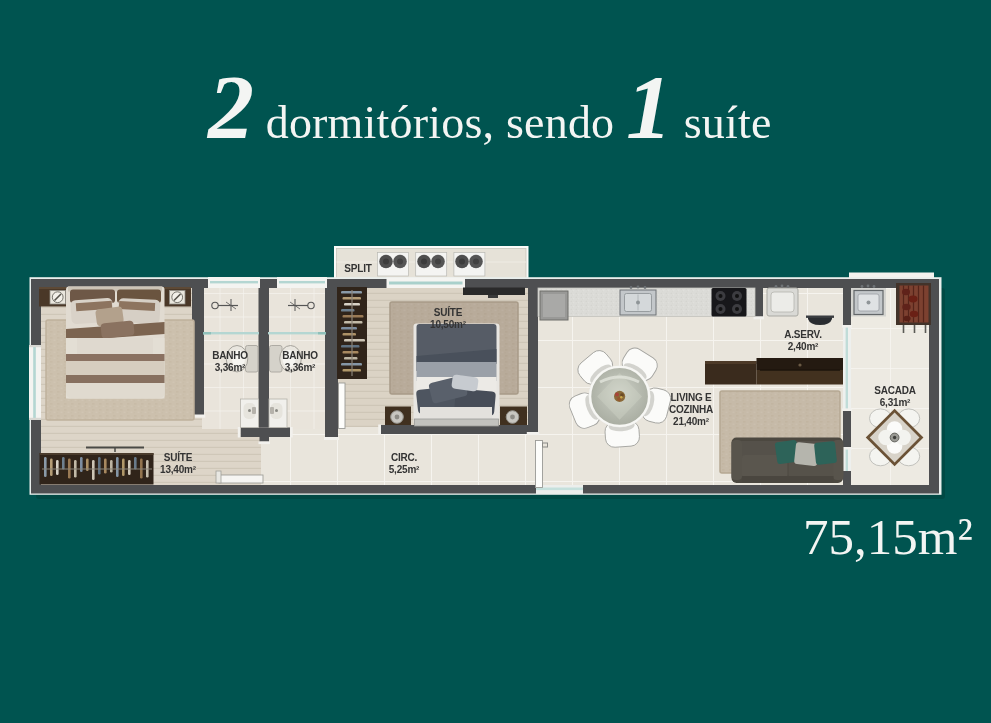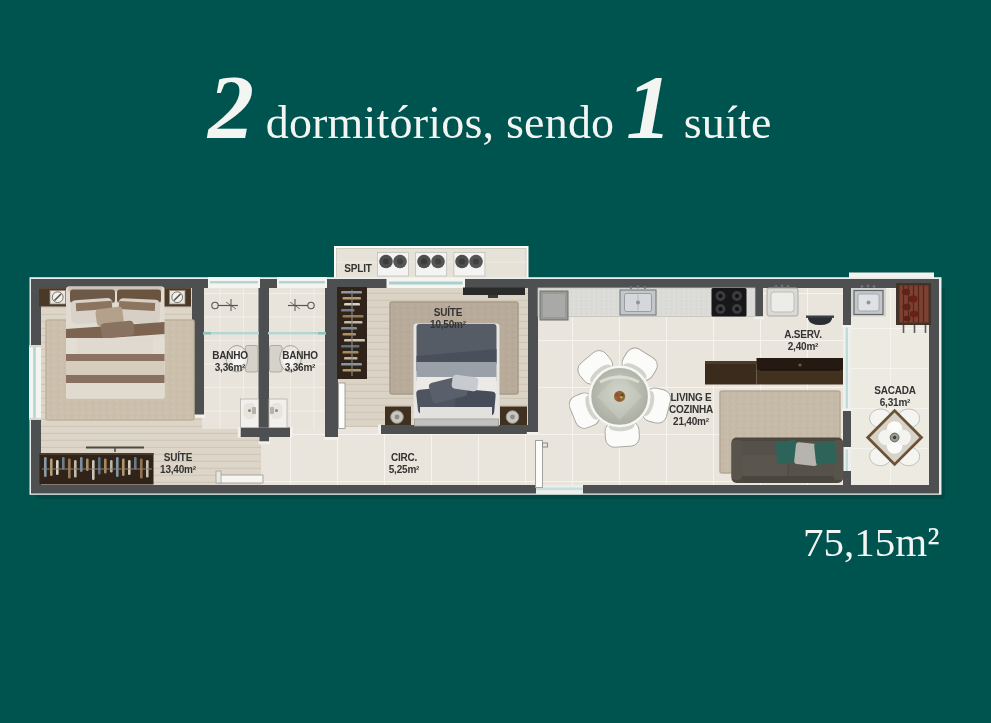--- a/index.html
+++ b/index.html
@@ -6,21 +6,21 @@
   body{width:991px;height:723px;overflow:hidden;
     background:#005450;
     font-family:"Liberation Sans", sans-serif;}
   .stage{position:relative;width:964px;height:723px;}
   .title{position:absolute;left:0;top:0;width:991px;text-align:center;
     font-family:"Liberation Serif", serif;color:#f3f5f3;white-space:nowrap;}
   .title .line{position:absolute;left:208px;top:149px;transform:translateY(-100%);}
   .w{font-size:46px;letter-spacing:0.2px;}
   .big{font-family:"Liberation Serif", serif;font-style:italic;font-weight:bold;font-size:92px;line-height:0;}
   .area{position:absolute;left:803px;top:566px;transform:translateY(-100%);
-    font-family:"Liberation Serif", serif;font-size:41px;color:#f3f5f3;white-space:nowrap;}
+    font-family:"Liberation Serif", serif;font-size:51px;color:#f3f5f3;white-space:nowrap;}
   svg{position:absolute;left:0;top:0;}
   text{font-family:"Liberation Sans", sans-serif;font-weight:bold;fill:#333333;letter-spacing:-0.2px;}
 </style>
 </head>
 <body>
 <div class="stage">
 
 <div class="title">
       <span class="line"><span class="big">2</span><span class="w"> dormitórios, sendo </span><span class="big">1</span><span class="w"> suíte</span></span>
     </div>

